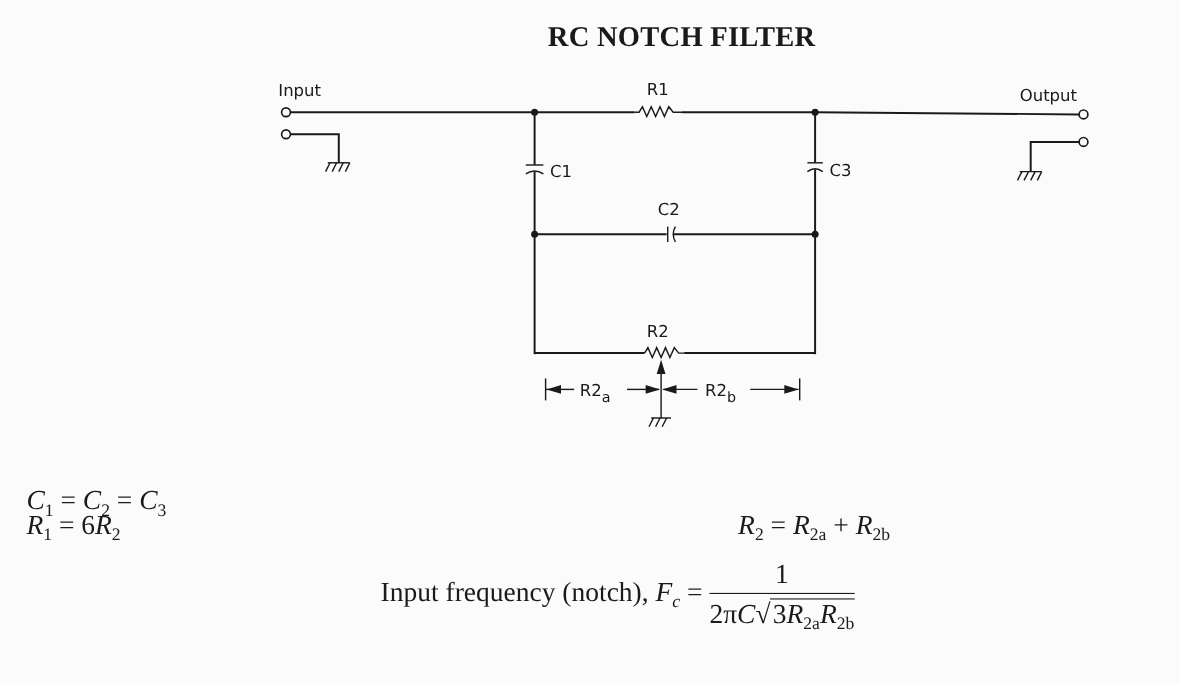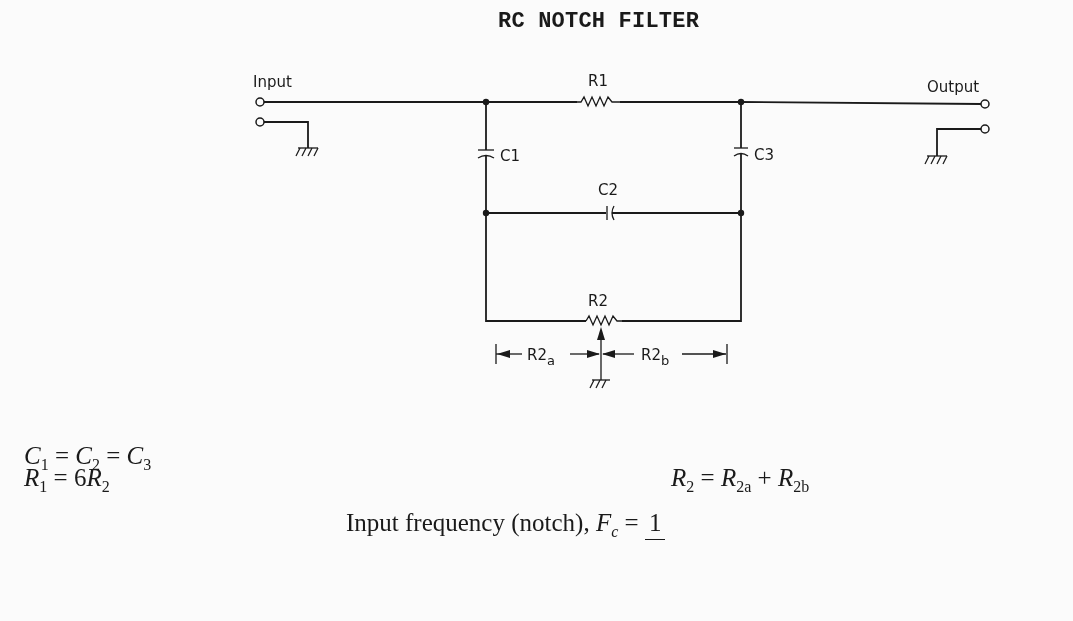--- a/index.html
+++ b/index.html
@@ -1,20 +1,20 @@
 <!DOCTYPE html>
 <html><head>
   <meta charset="utf-8">
   <style>
     html, body { margin: 0; padding: 0; background: #fbfbfb; }
     body { width: 1073px; height: 621px; position: relative; overflow: hidden; }
     .title {
-      position: absolute; left: 498px; top: 9px;
-      font-family: Liberation Mono, monospace; font-weight: bold;
-      font-size: 22px; color: #1a1a1a; letter-spacing: 0.2px;
+      position: absolute; left: 498px; top: 19px;
+      font-family: Liberation Serif, serif; font-weight: bold;
+      font-size: 26px; color: #1a1a1a; letter-spacing: 0.2px;
     }
     svg.schem { position: absolute; left: 0; top: 0; }
     .lbl { font-family: "DejaVu Sans", sans-serif; font-size: 15px; fill: #1a1a1a; }
     .sub { font-size: 13px; }
     .wire { stroke: #1a1a1a; stroke-width: 1.8; fill: none; }
     .thin { stroke: #1a1a1a; stroke-width: 1.3; fill: none; }
     .term { stroke: #1a1a1a; stroke-width: 1.5; fill: #fbfbfb; }
     .node { fill: #1a1a1a; }
     .eq {
       position: absolute; font-family: "Liberation Serif", "DejaVu Serif", serif;
@@ -156,14 +156,15 @@
   <span>=</span>
   <i>R</i><sub>2a</sub>
   <span>+</span>
   <i>R</i><sub>2b</sub>
 </div>
 <div class="eq" style="left:346px; top:510px;">
   <span>Input frequency (notch), </span><i>F</i><sub><i>c</i></sub>
   <span>=</span>
   <span class="frac">
     <span class="num">1</span>
+    <span class="den"><span>2π</span><i>C</i><span>√</span><span class="sqrt"><span>3</span><i>R</i><sub>2a</sub><i>R</i><sub>2b</sub></span></span>
   </span>
 </div>
 
 </body></html>

